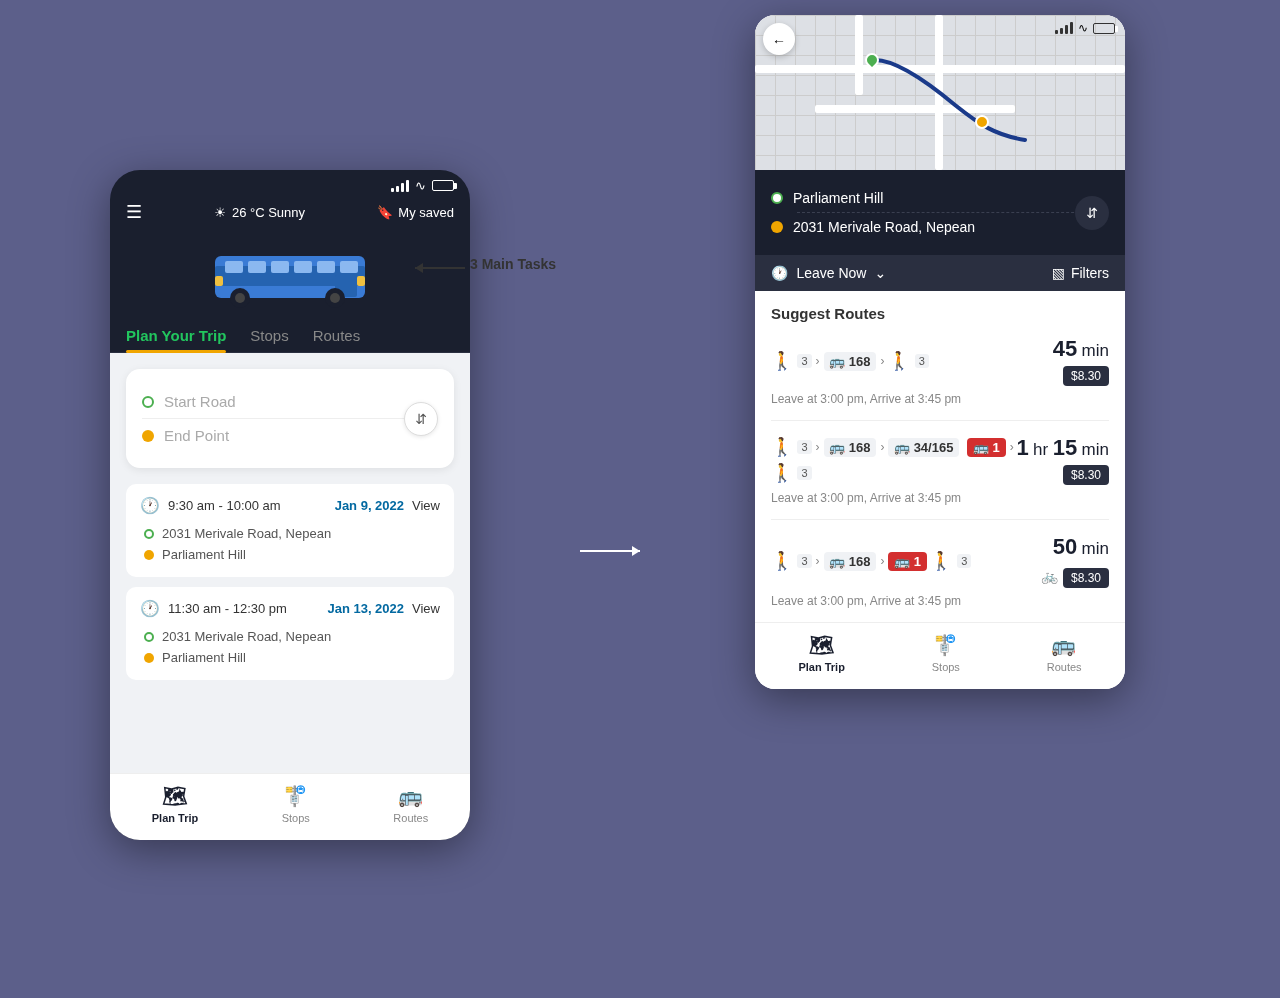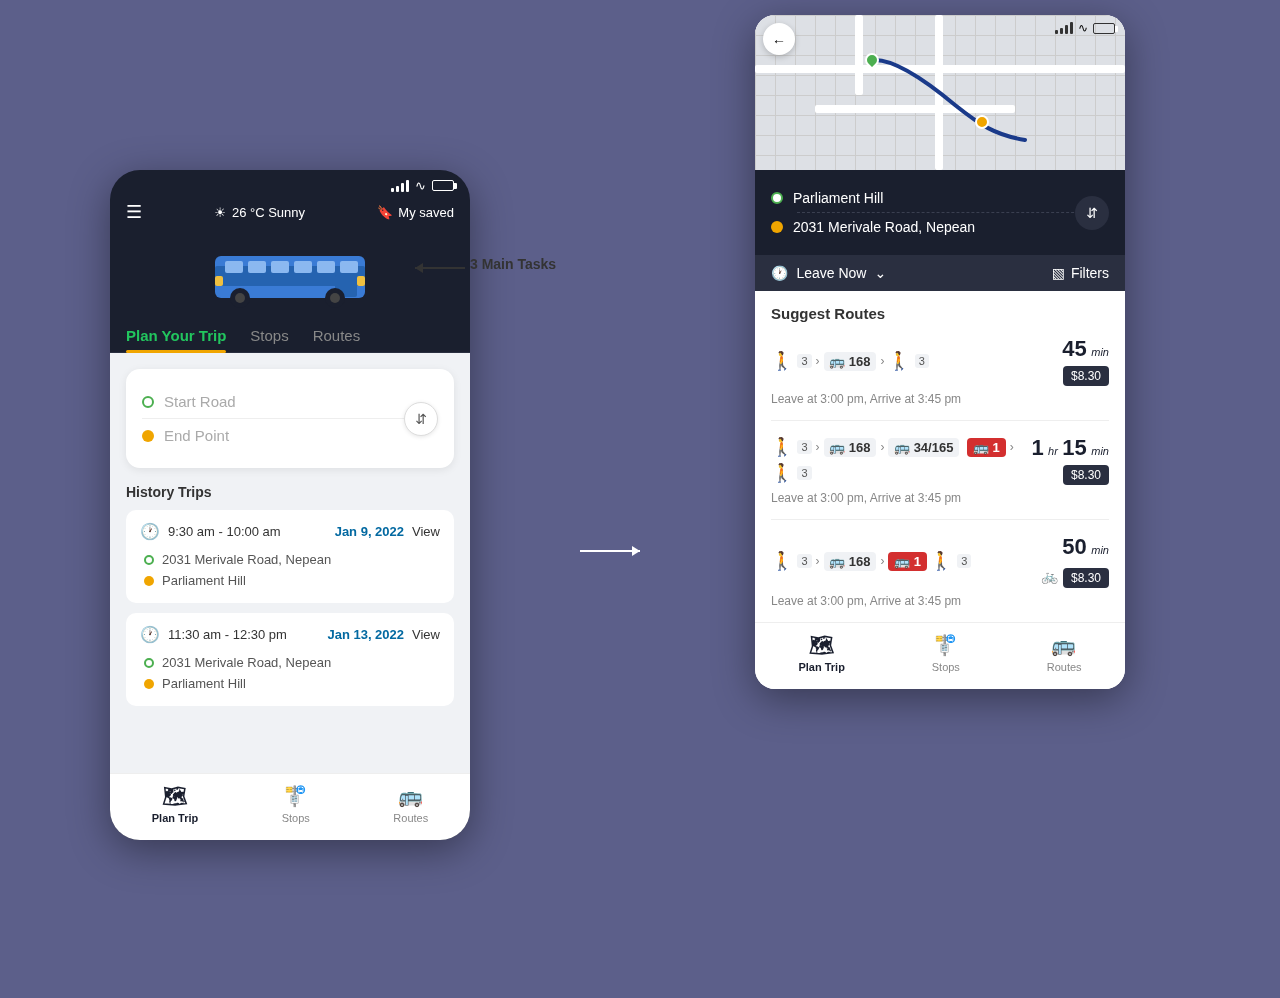--- a/index.html
+++ b/index.html
@@ -392,21 +392,21 @@
       border-radius: 3px;
       padding: 1px 4px;
       font-size: 11px;
       color: #555;
     }
 
     .route-time {
       text-align: right;
     }
     .time-main { font-size: 22px; font-weight: 700; color: #1a1f2e; }
-    .time-unit { font-size: 11px; font-weight: 400; color: #1a1f2e; font-style: italic; }
+    .time-unit { font-size: 17px; font-weight: 400; color: #1a1f2e; }
     .price-badge {
       background: #2a2f40;
       color: #fff;
       font-size: 12px;
       padding: 3px 8px;
       border-radius: 4px;
       margin-top: 4px;
       display: inline-block;
     }
 
@@ -487,21 +487,20 @@
         <span class="trip-input-text">Start Road</span>
       </div>
       <div class="trip-input-row">
         <div class="dot-orange"></div>
         <span class="trip-input-text">End Point</span>
       </div>
       <button class="swap-btn">⇵</button>
     </div>
 
     <div class="history-section">
-      <div class="history-title">History Trips</div>
 
       <div class="history-item">
         <div class="history-item-header">
           <span class="clock-icon">🕐</span>
           <span class="history-time">9:30 am - 10:00 am</span>
           <span class="history-date">Jan 9, 2022</span>
           <span class="view-link">View</span>
         </div>
         <div class="history-stop">
           <div class="dot-green" style="width:10px;height:10px;"></div>

